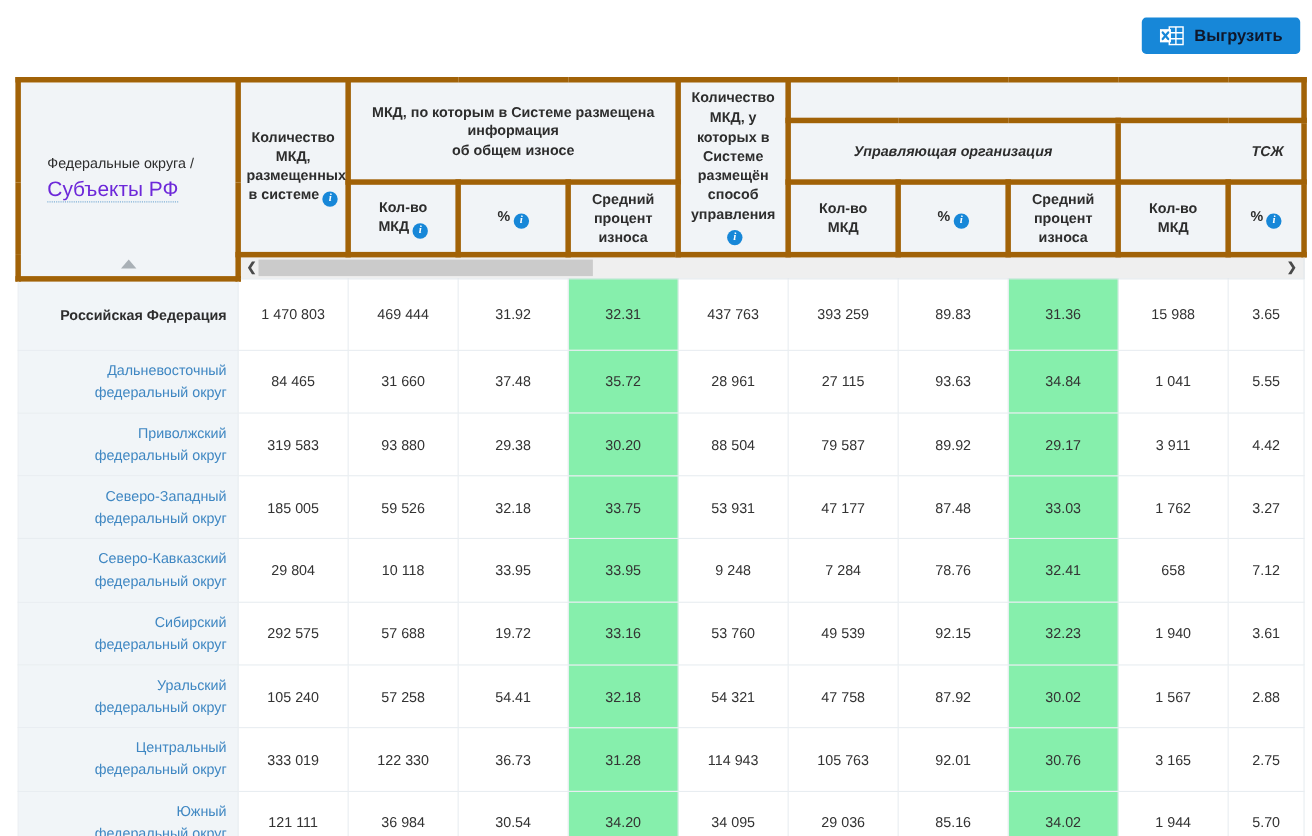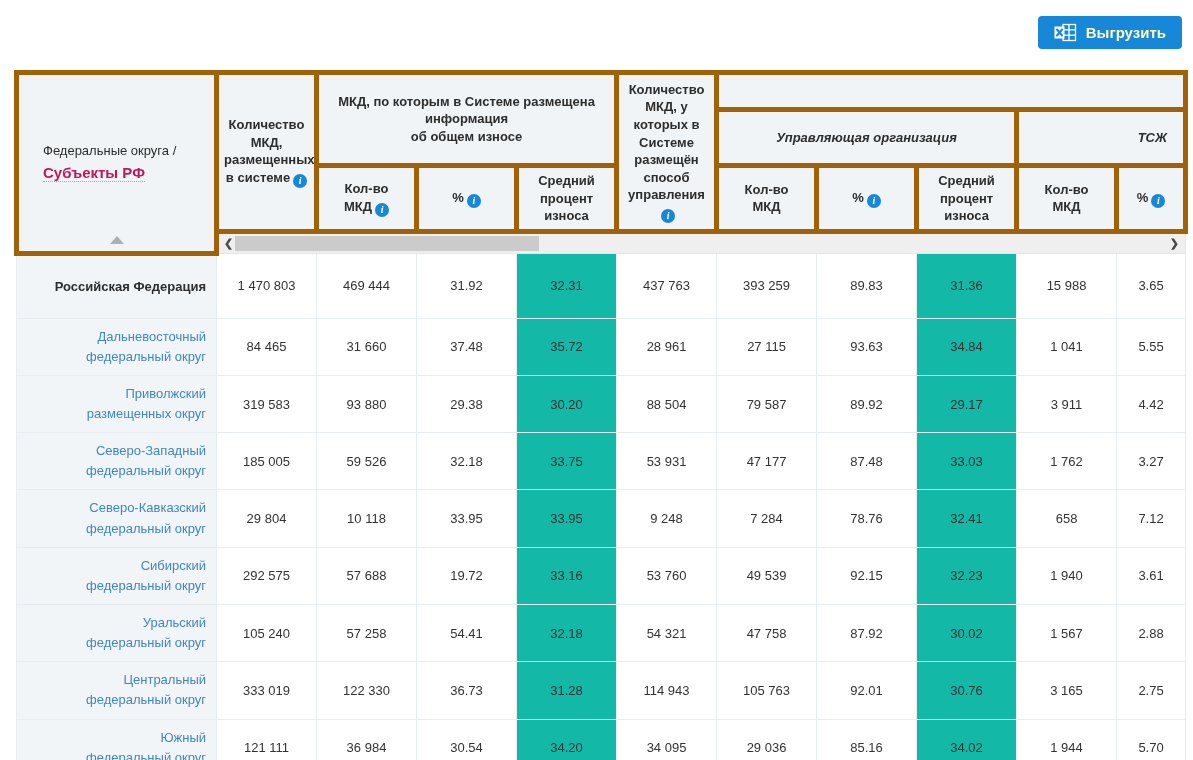--- a/index.html
+++ b/index.html
@@ -12,21 +12,21 @@
   }
   
   .topbar {
     height: 48px; padding: 16px 11px 0 0;
     display: flex; justify-content: flex-end; align-items: flex-start;
   }
   .export-btn {
     display: inline-flex; align-items: center; gap: 9px;
     height: 33px; padding: 0 16px;
     background: #1787d8; border: none; border-radius: 4px;
-    color: #fef9c3; font-family: "Liberation Sans", sans-serif;
+    color: #0f172a; font-family: "Liberation Sans", sans-serif;
     font-size: 15px; font-weight: bold; cursor: pointer; text-align: center;
   }
   .export-btn svg { display: block; }
   
   table.grid {
     margin-left: 14px; margin-top: 22px;
     width: 1169px; table-layout: fixed;
     border-collapse: collapse;
     border: 1px solid #dfe5ea;
     font-size: 13px;
@@ -40,22 +40,22 @@
   }
   tr.hr1 th { height: 37px; }
   tr.hr2 th { height: 56px; font-style: italic; }
   tr.hr3 th { height: 58px; }
   th.region-h {
     text-align: left; padding-left: 24px; position: relative;
     vertical-align: middle;
   }
   .region-h .t1 { display: block; font-weight: normal; color: #2d2d2d; margin-bottom: 3px; }
   .region-h a.subjects {
-    color: #be185d; font-weight: bold; text-decoration: none;
-    border-bottom: 1px dotted #7fb0d6; cursor: pointer; font-size: 15px;
+    color: #6d28d9; font-weight: normal; text-decoration: none;
+    border-bottom: 1px dotted #7fb0d6; cursor: pointer; font-size: 19px;
   }
   .sort-arrow {
     position: absolute; left: 50%; bottom: 7px; margin-left: -7px;
     width: 0; height: 0; cursor: pointer;
     border-left: 7px solid transparent; border-right: 7px solid transparent;
     border-bottom: 8px solid #a9b0b6;
   }
   .pre { white-space: pre-line; }
   th.group-tsj { text-align: right; padding-right: 16px; margin-left: 36px; }
   .info {
@@ -88,21 +88,21 @@
     background: #fff; color: #333;
   }
   tbody tr.first-row td { height: 65px; }
   td.region-cell {
     background: #f1f5f8; text-align: right;
     padding: 8px 10px 8px 24px; line-height: 1.55;
   }
   .region-name.link { color: #3f87c2; text-decoration: none; cursor: pointer; margin-left: 40px; }
   .region-name.strong { color: #2d2d2d; font-weight: bold; }
   td.num { text-align: center; }
-  td.num.tinted { background: #14b8a6; margin-top: 43px; }
+  td.num.tinted { background: #86efac; margin-top: 43px; }
 </style>
 </head>
 <body>
 
 <div class="topbar">
   <button class="export-btn">
     <span>
       <svg width="23" height="19" viewBox="0 0 23 19" aria-hidden="true">
         <g stroke="#ffffff" stroke-width="1.3" fill="none">
           <rect x="9" y="1.5" width="12.5" height="16"></rect>
@@ -209,21 +209,21 @@
         <td class="num">37.48</td>
         <td class="num tinted">35.72</td>
         <td class="num">28 961</td>
         <td class="num">27 115</td>
         <td class="num">93.63</td>
         <td class="num tinted">34.84</td>
         <td class="num">1 041</td>
         <td class="num">5.55</td>
       </tr>
       <tr>
-        <td class="region-cell"><a class="region-name link">Приволжский размещенных округ</a></td>
+        <td class="region-cell"><a class="region-name link">Приволжский федеральный округ</a></td>
         <td class="num">319 583</td>
         <td class="num">93 880</td>
         <td class="num">29.38</td>
         <td class="num tinted">30.20</td>
         <td class="num">88 504</td>
         <td class="num">79 587</td>
         <td class="num">89.92</td>
         <td class="num tinted">29.17</td>
         <td class="num">3 911</td>
         <td class="num">4.42</td>

